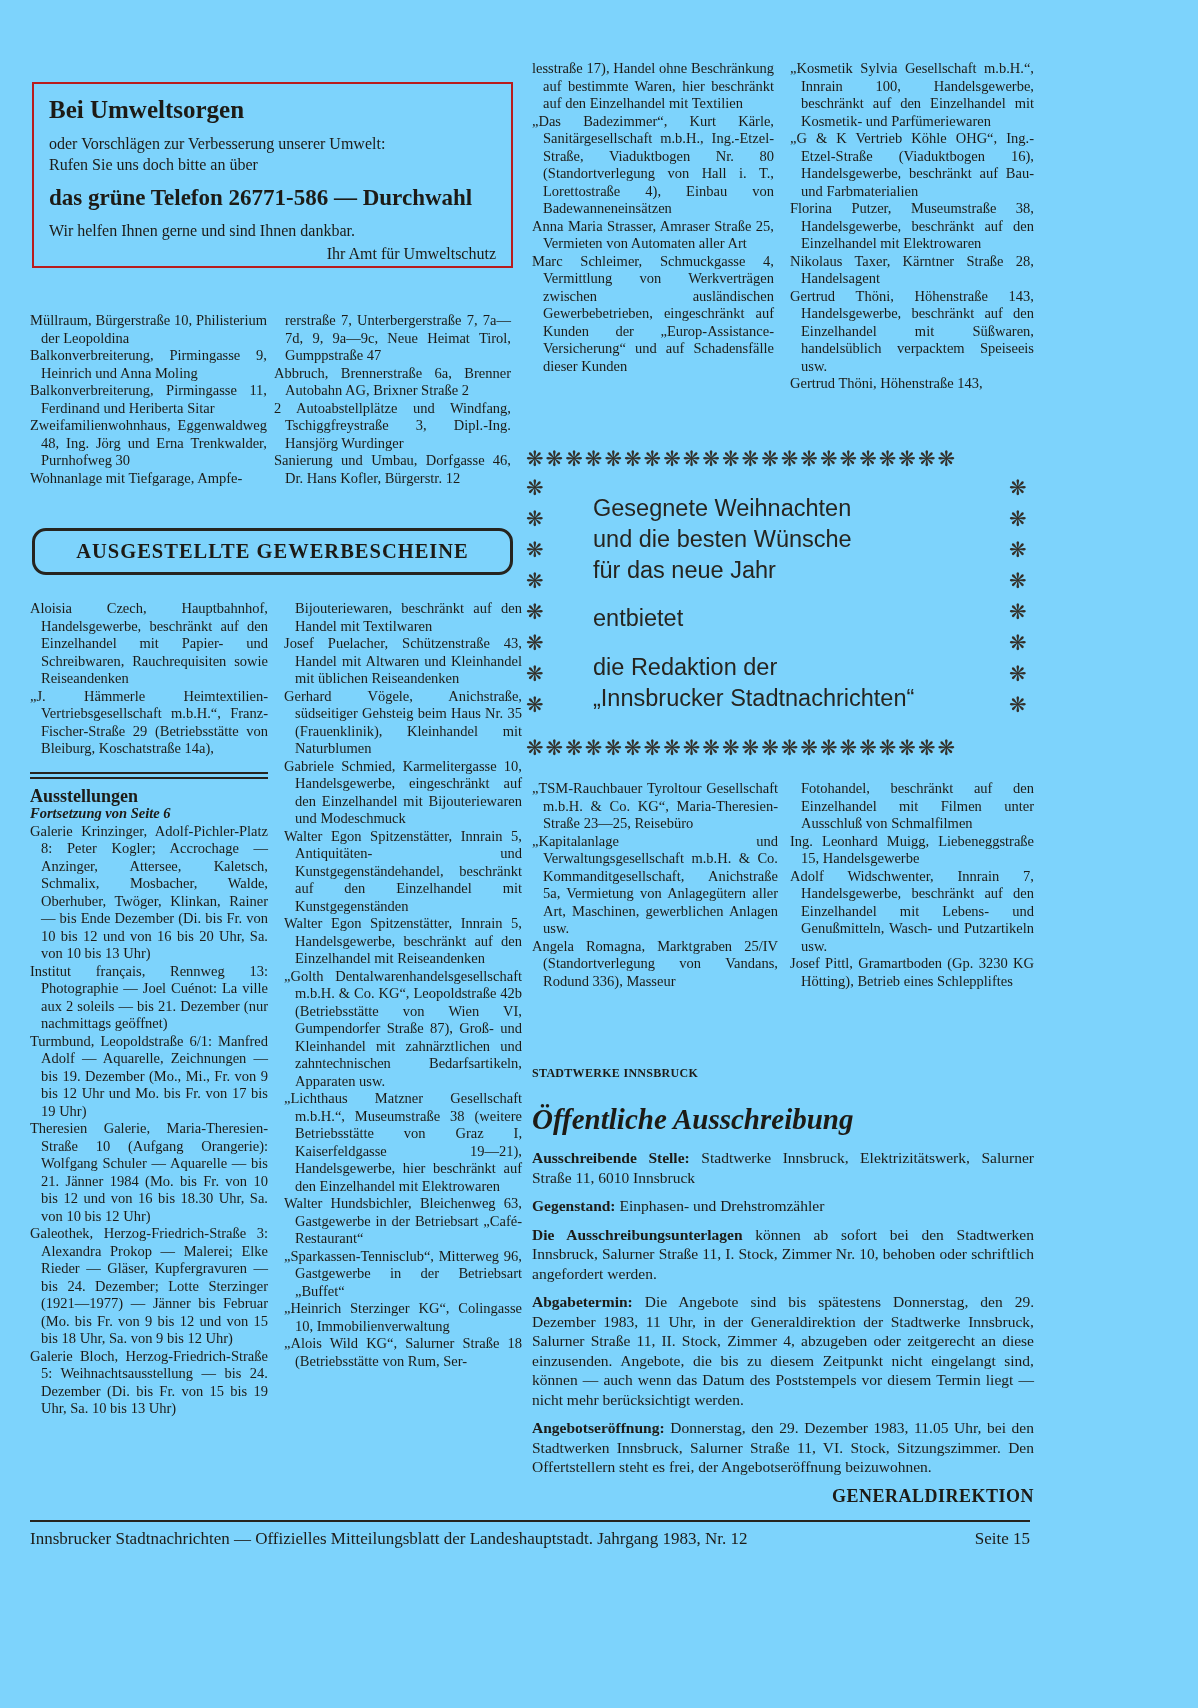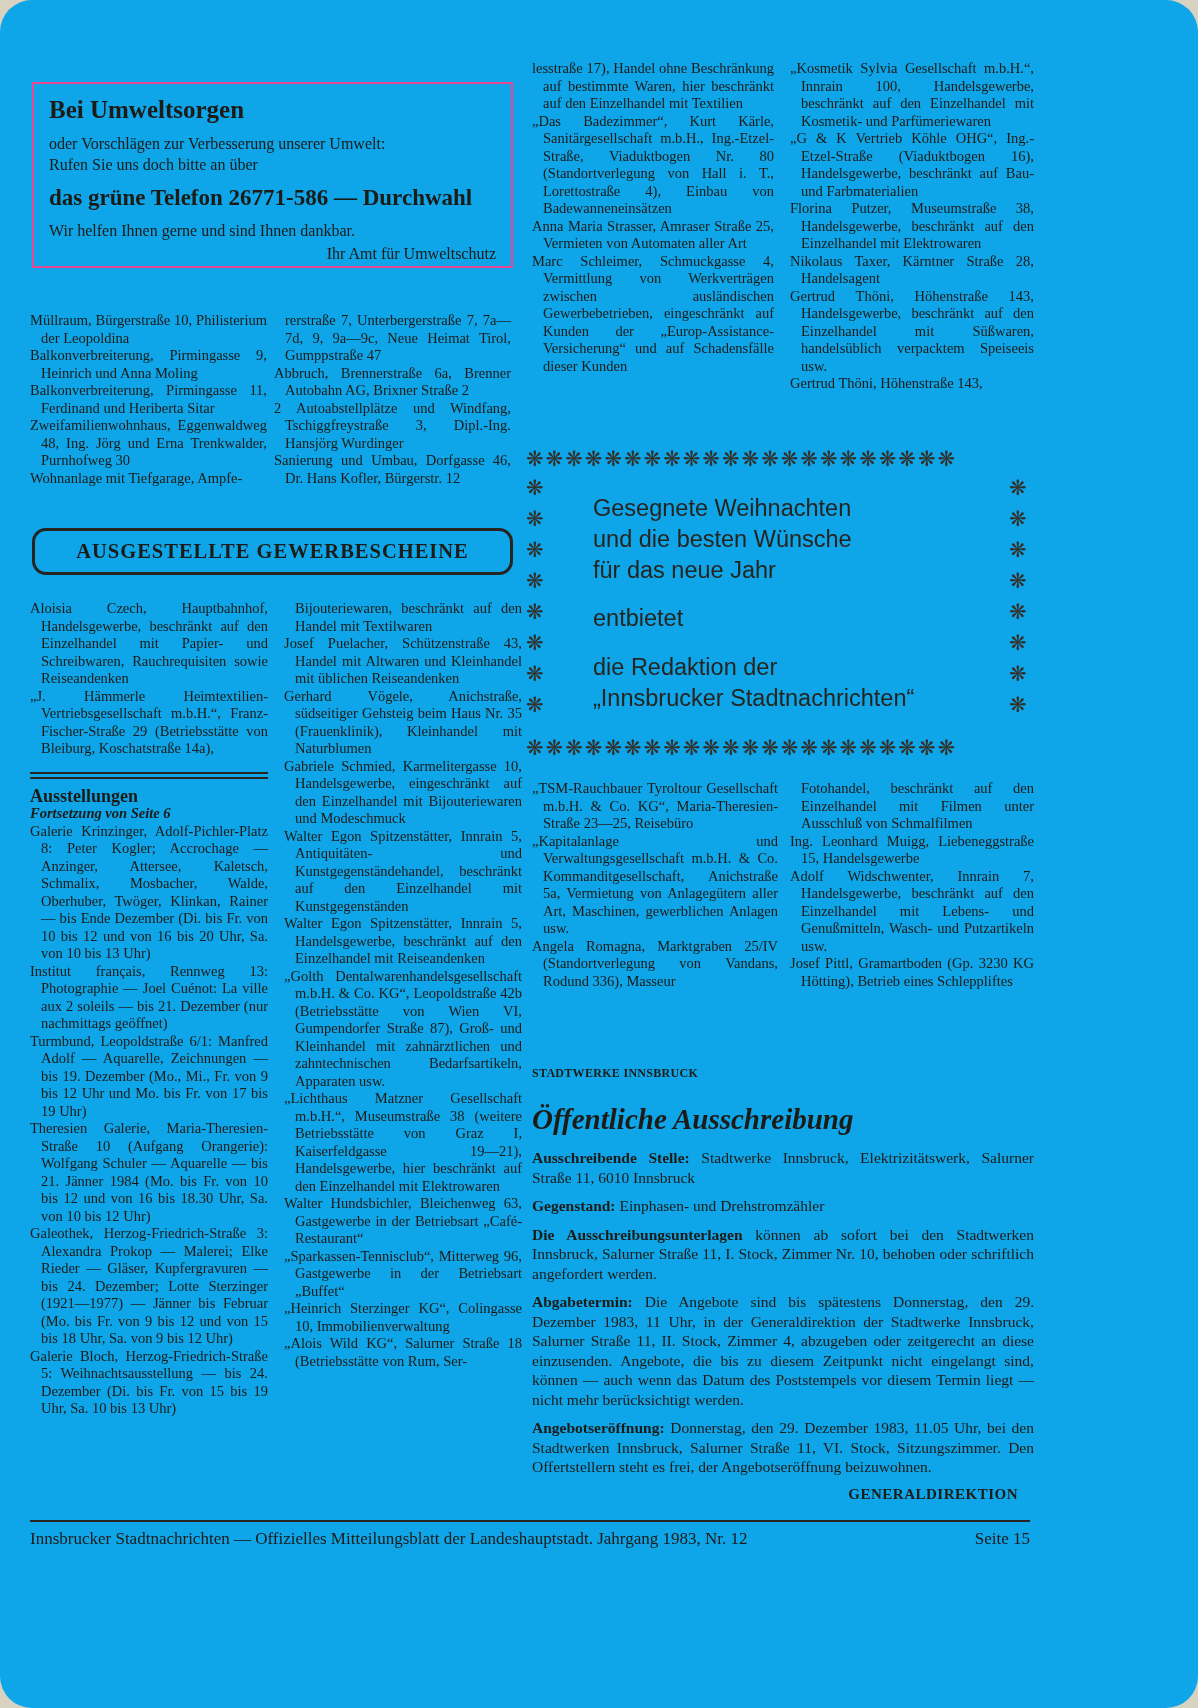--- a/index.html
+++ b/index.html
@@ -1,28 +1,28 @@
 <!DOCTYPE html>
 <html lang="de"><head>
 <meta charset="utf-8">
 <style>
   html,body { margin:0; padding:0; background:#d8d3c0; }
-  .page { position:relative; width:1198px; height:1708px; background:#0ea5e9;
-          font-family:"Liberation Serif","DejaVu Serif",serif; color:#1d1b16; overflow:hidden;border-radius:32px; }
+  .page { position:relative; width:1198px; height:1708px; background:#7dd3fc;
+          font-family:"Liberation Serif","DejaVu Serif",serif; color:#1d1b16; overflow:hidden; }
   .content { position:absolute; left:30px; top:0; width:1004px; height:100%; }
   .abs { position:absolute; }
 
   .col { text-align:justify; font-size:14.5px; line-height:17.5px; hyphens:auto; }
   .col p { margin:0; }
   .hang { text-indent:-11px; padding-left:11px; }
   .cont { padding-left:11px; }
 
   
   .umwelt-box { left:2px; top:82px; width:481px; height:186px; box-sizing:border-box;
-                border:2px solid #ec4899; padding:12px 15px 10px; }
+                border:2px solid #b91c1c; padding:12px 15px 10px; }
   .umwelt-title { font-size:25px; font-weight:bold; margin:0 0 9px; }
   .umwelt-text { font-size:16px; line-height:21px; margin:0; }
   .umwelt-phone { font-size:23px; font-weight:bold; margin:10px 0 9px; }
   .umwelt-sig { text-align:right; font-size:16px; margin:4px 0 0; }
 
   
   .building { left:0; top:312px; width:492px; display:flex; gap:7px; }
   .building > div { width:237px; }
 
   
@@ -51,21 +51,21 @@
   .greet-content p { margin:0; }
   .greet-line { font-size:23.5px; line-height:31px; }
   .greet-entbietet { font-size:23.5px; line-height:31px; margin-top:17px !important; }
   .greet-sig { margin-top:18px; }
 
   
   .tender { left:502px; top:1066px; width:502px; }
   .tender-kicker { font-size:12px; font-weight:bold; letter-spacing:0.3px; margin:0 0 22px; }
   .tender-title { font-size:29px; font-weight:bold; margin:0 0 12px;font-style:italic; }
   .tpara { font-size:15.5px; line-height:19.5px; text-align:justify; margin:0 0 9px; hyphens:auto; }
-  .tender-signoff { text-align:right; font-weight:bold; font-size:15px; letter-spacing:0.5px; margin:2px 16px 0; }
+  .tender-signoff { text-align:right; font-weight:bold; font-size:18px; letter-spacing:0.5px; margin:2px 0 0; }
 
   
   .footer { left:0; top:1520px; width:1000px; border-top:2px solid #26241f; padding-top:7px;
             display:flex; justify-content:space-between; font-size:17px; }
 </style>
 </head>
 <body>
 
 <div class="page">
   <div class="content">

